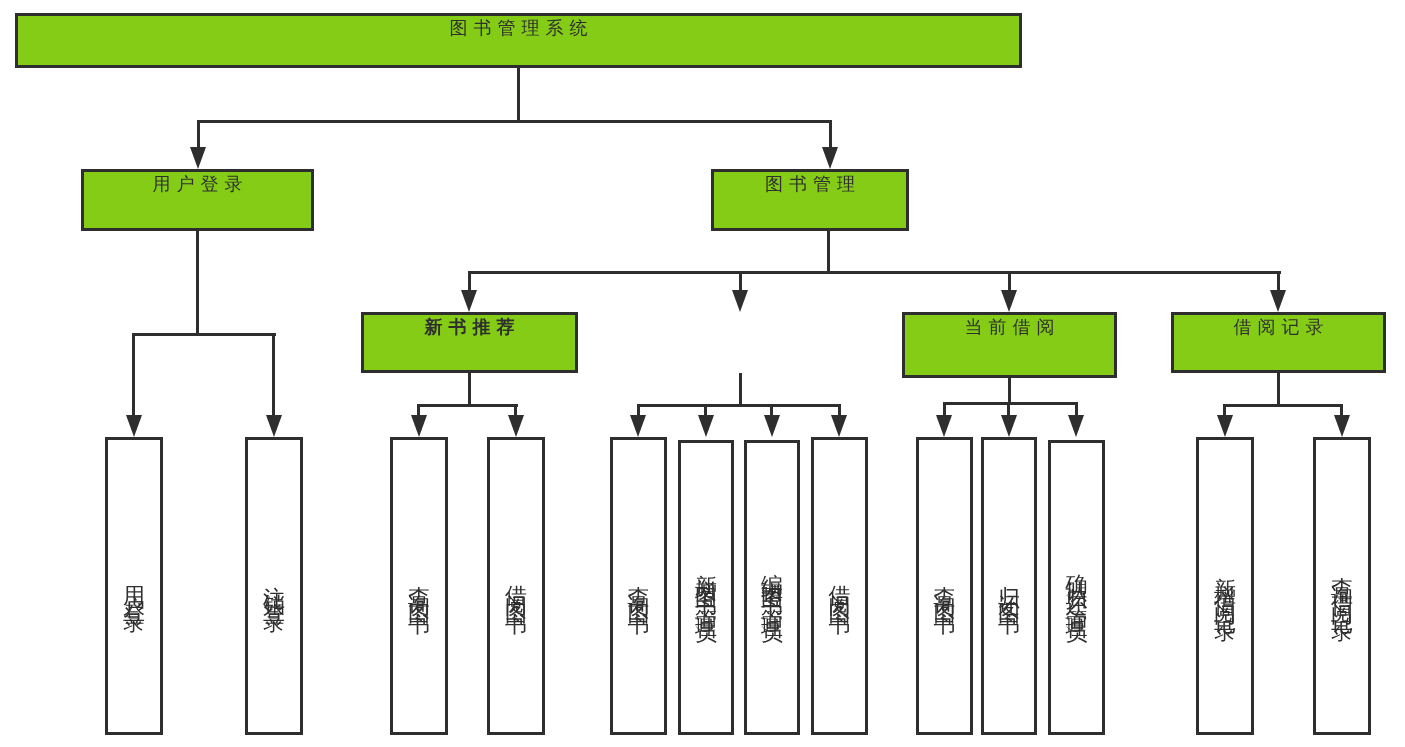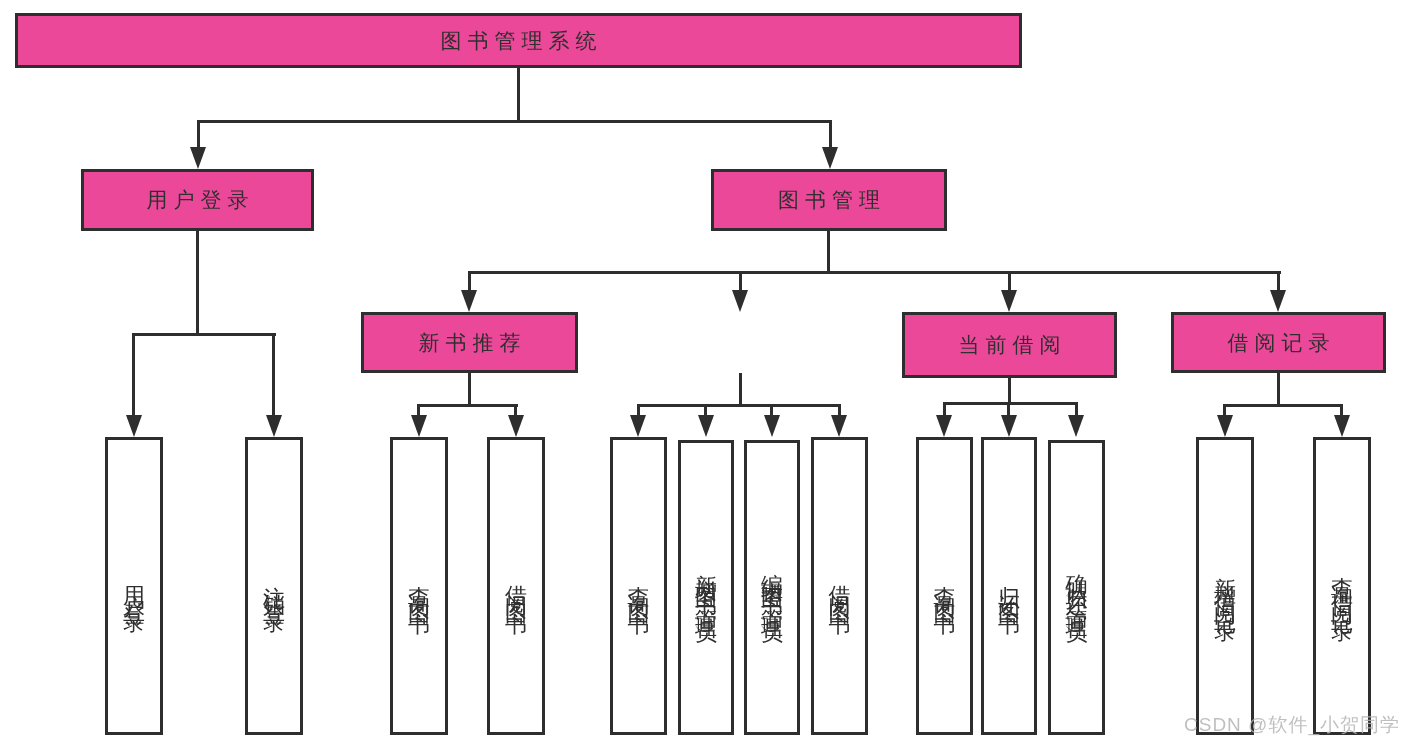--- a/index.html
+++ b/index.html
@@ -9,26 +9,26 @@
     width: 1405px;
     height: 747px;
     background: #ffffff;
     overflow: hidden;
     color: #2f2f2f;
   }
   
   .hbox {
     position: absolute;
     box-sizing: border-box;
-    background: #ec4899;
+    background: #84cc16;
     border: 3px solid #2e2e2e;
     display: flex;
-    align-items: center;
+    align-items: flex-start;
     justify-content: center;
-    font-size: 21px;
+    font-size: 18px;
     letter-spacing: 6px;
     text-indent: 6px;
     color: #2f2f2f;
     z-index: 2;
   }
   .vbox {
     position: absolute;
     box-sizing: border-box;
     background: #ffffff;
     border: 3px solid #2e2e2e;
@@ -72,22 +72,22 @@
     color: #b5b5b5;
     opacity: 0.85;
     letter-spacing: 1px;
     white-space: nowrap;
     z-index: 5;
   }
 
   
   #n-root          { left: 15px;   top: 13px;  width: 1007px; height: 55px; }
   #n-user-login    { left: 81px;   top: 169px; width: 233px;  height: 62px; }
-  #n-book-mgmt     { left: 711px;  top: 169px; width: 236px;  height: 62px; }
-  #n-new-book      { left: 361px;  top: 312px; width: 217px;  height: 61px; }
+  #n-book-mgmt     { left: 711px;  top: 169px; width: 198px;  height: 62px; }
+  #n-new-book      { left: 361px;  top: 312px; width: 217px;  height: 61px; font-weight: bold; }
   #n-book-borrow   { left: 633px;  top: 312px; width: 215px;  height: 61px; }
   #n-cur-borrow    { left: 902px;  top: 312px; width: 215px;  height: 66px; }
   #n-borrow-rec    { left: 1171px; top: 312px; width: 215px;  height: 61px; }
 
   #n-ul-login      { left: 105px;  top: 437px; width: 58px; height: 298px; }
   #n-ul-logout     { left: 245px;  top: 437px; width: 58px; height: 298px; }
   #n-nb-query      { left: 390px;  top: 437px; width: 58px; height: 298px; }
   #n-nb-borrow     { left: 487px;  top: 437px; width: 58px; height: 298px; }
   #n-bb-query      { left: 610px;  top: 437px; width: 57px; height: 298px; }
   #n-bb-add        { left: 678px;  top: 440px; width: 56px; height: 295px; }
@@ -221,15 +221,14 @@
     <span>确认归还（管理员）</span>
   </div>
 
   <div class="vbox" id="n-br-add">
     <span>新增借阅记录</span>
   </div>
   <div class="vbox" id="n-br-query">
     <span>查询借阅记录</span>
   </div>
 
-  <div class="watermark">CSDN @软件_小贺同学</div>
 
 </div>
 
 </body></html>

